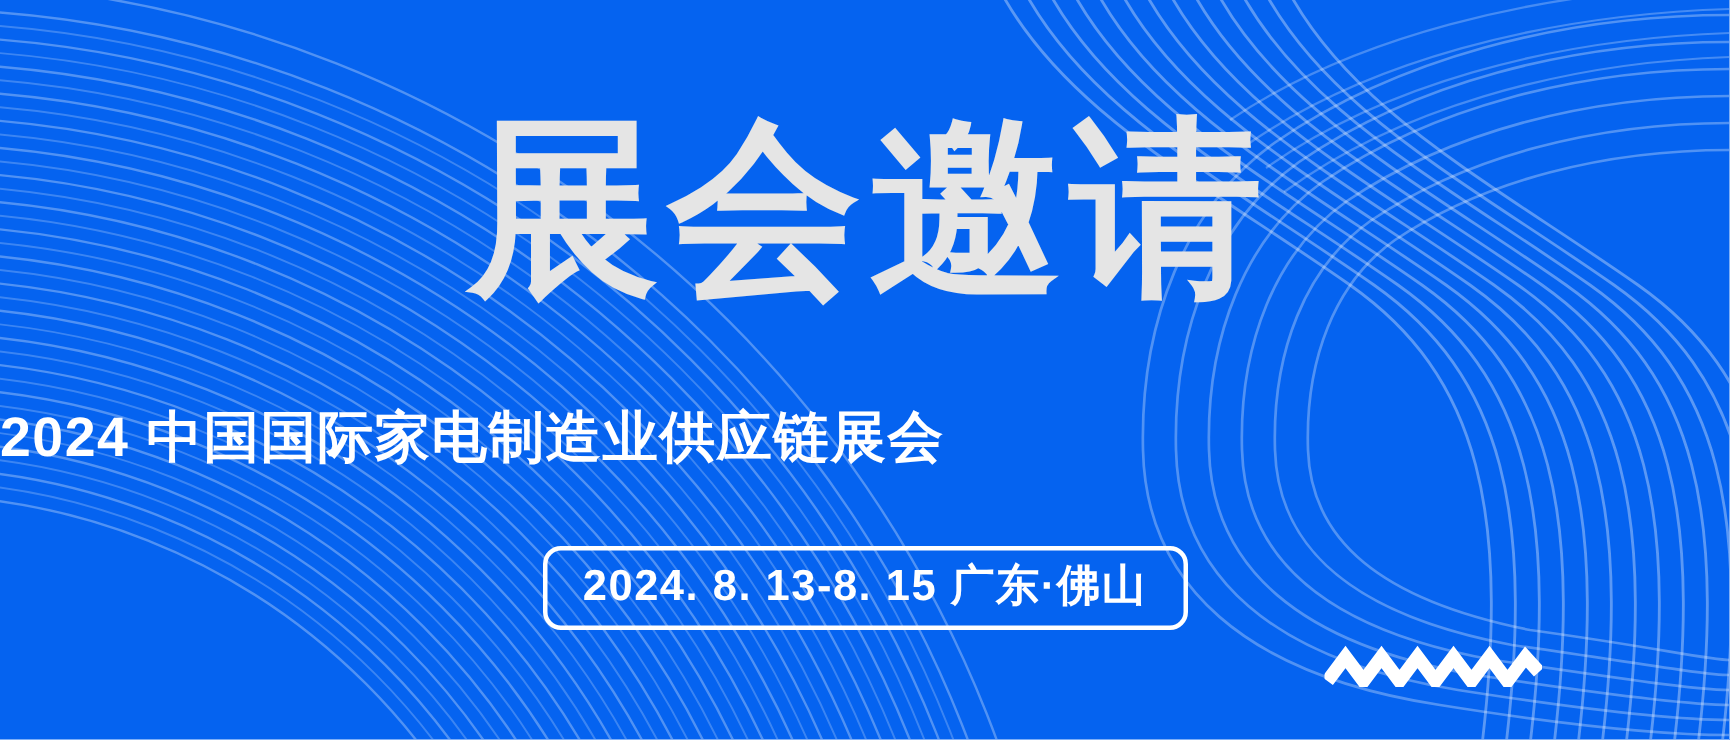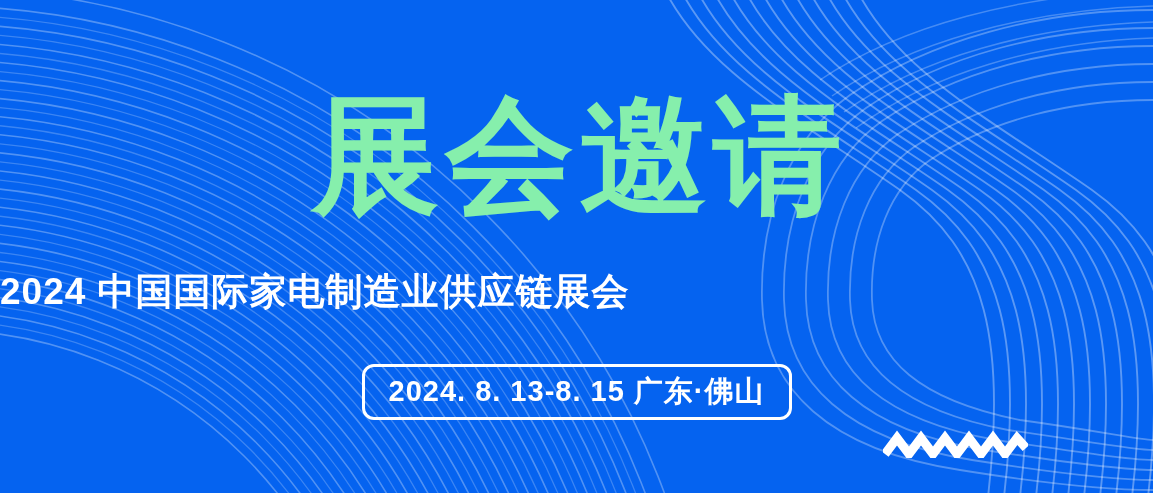--- a/index.html
+++ b/index.html
@@ -22,25 +22,25 @@
     height: 493px;
     display: block;
   }
   .content {
     position: absolute;
     inset: 0;
     z-index: 5;
   }
   .title {
     position: absolute;
-    top: 86px;
+    top: 70px;
     left: 0;
     width: 1153px;
     text-align: center;
-    color: #86efac;
+    color: #e5e5e5;
     font-size: 128px;
     line-height: 140px;
     font-weight: 700;
     letter-spacing: 6px;
     text-indent: 6px;
     white-space: nowrap;
     font-family: "Liberation Sans", "DejaVu Sans", sans-serif;
   }
   .subtitle {
     position: absolute;

